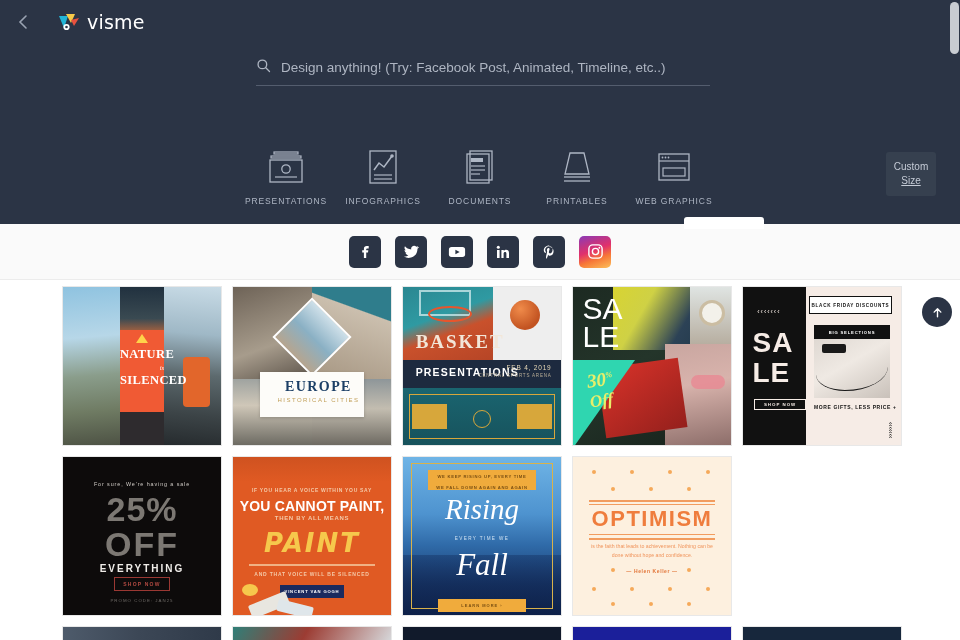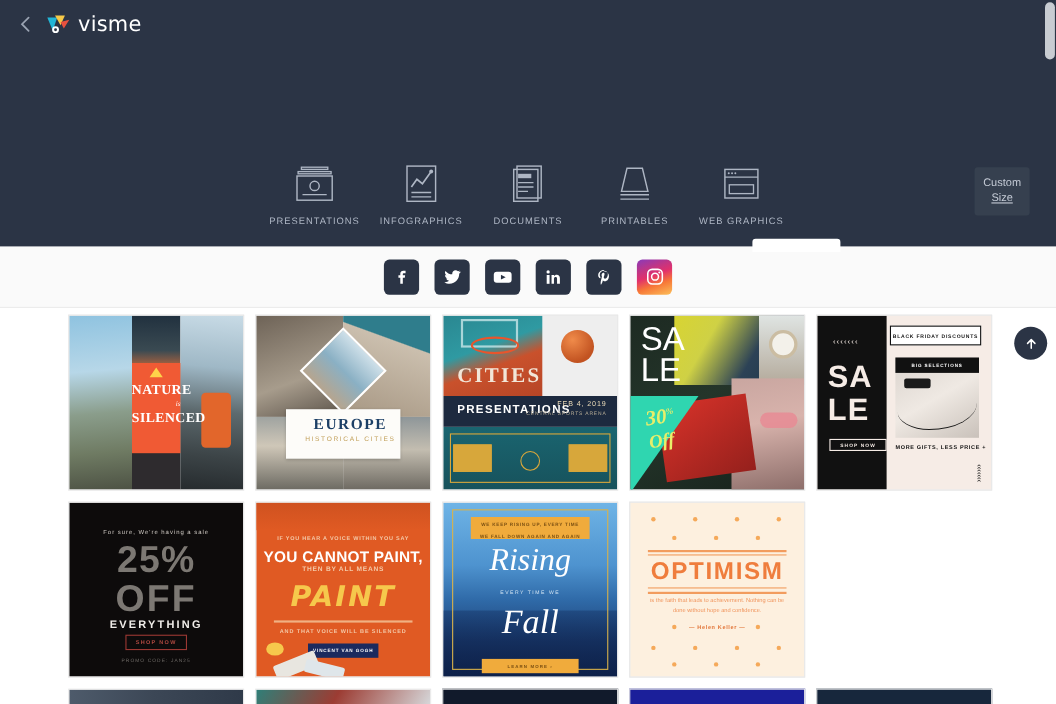--- a/index.html
+++ b/index.html
@@ -11,21 +11,21 @@
   }
   .app { position: relative; width: 960px; height: 640px; overflow: hidden; background:#fff; }
 
   
   .header {
     position: relative;
     width: 960px; height: 224px;
     background: #2b3445;
   }
   .brandbar {
-    display:flex; align-items:center; gap:10px;
+    display:flex; align-items:center; gap:26px;
     padding: 8px 0 0 14px; height: 36px;
   }
   .back-icon {
     width: 18px; height: 18px; cursor:pointer;
     display:flex; align-items:center; justify-content:center;
   }
   .back-icon svg { display:block; }
   .logo-wrap { display:flex; align-items:center; gap:7px; }
   .logo-mark { width: 22px; height: 20px; position: relative; }
   .logo-text {
@@ -360,20 +360,31 @@
             <path d="M8 2 L17 2 L13 11 Z" fill="#f7c948"></path>
             <path d="M13 8 L21 6 L16 14 Z" fill="#e8513f"></path>
             <circle cx="8.5" cy="15" r="3.1" fill="#ffffff"></circle>
             <circle cx="8.5" cy="15" r="1.3" fill="#2b3445"></circle>
           </svg>
         </span>
         <span class="logo-text">visme</span>
       </div>
     </div>
 
+    <div class="search-row">
+      <div class="search-inner">
+        <span class="search-icon">
+          <svg width="15" height="15" viewBox="0 0 16 16">
+            <circle cx="6.8" cy="6.8" r="4.6" stroke="#aeb5c2" stroke-width="1.4" fill="none"></circle>
+            <path d="M10.4 10.4 L14.4 14.4" stroke="#aeb5c2" stroke-width="1.4" stroke-linecap="round"></path>
+          </svg>
+        </span>
+        <input class="search-input" type="text" placeholder="Design anything! (Try: Facebook Post, Animated, Timeline, etc..)" style="">
+      </div>
+    </div>
 
     <div class="cats">
 
       <div class="cat">
         <span class="cat-ico">
           <svg width="36" height="34" viewBox="0 0 36 34">
             <rect x="6" y="2" width="24" height="2" fill="none" stroke="#aeb6c4" stroke-width="1.2"></rect>
             <rect x="3" y="6" width="30" height="2" fill="none" stroke="#aeb6c4" stroke-width="1.2"></rect>
             <rect x="2" y="10" width="32" height="22" fill="none" stroke="#aeb6c4" stroke-width="1.3"></rect>
             <circle cx="18" cy="19" r="4.2" fill="none" stroke="#aeb6c4" stroke-width="1.3"></circle>
@@ -530,21 +541,21 @@
           <div class="fl c3-board"></div>
           <div class="fl c3-hoop"></div>
           <div class="fl c3-tr"></div>
           <div class="fl c3-ball"></div>
           <div class="fl c3-bot"></div>
           <div class="fl c3-court"></div>
           <div class="fl c3-key1"></div>
           <div class="fl c3-key2"></div>
           <div class="fl c3-circ"></div>
           <div class="fl c3-mid"></div>
-          <div class="fl c3-basket">CITIES</div>
+          <div class="fl c3-basket">BASKET</div>
           <div class="fl c3-champ">PRESENTATIONS</div>
           <div class="fl c3-date">
             <span>FEB 4, 2019</span>
             <small>CENTRAL SPORTS ARENA</small>
           </div>
         </div>
       </div>
 
       <div class="card">
         <div class="card-inner ca">

